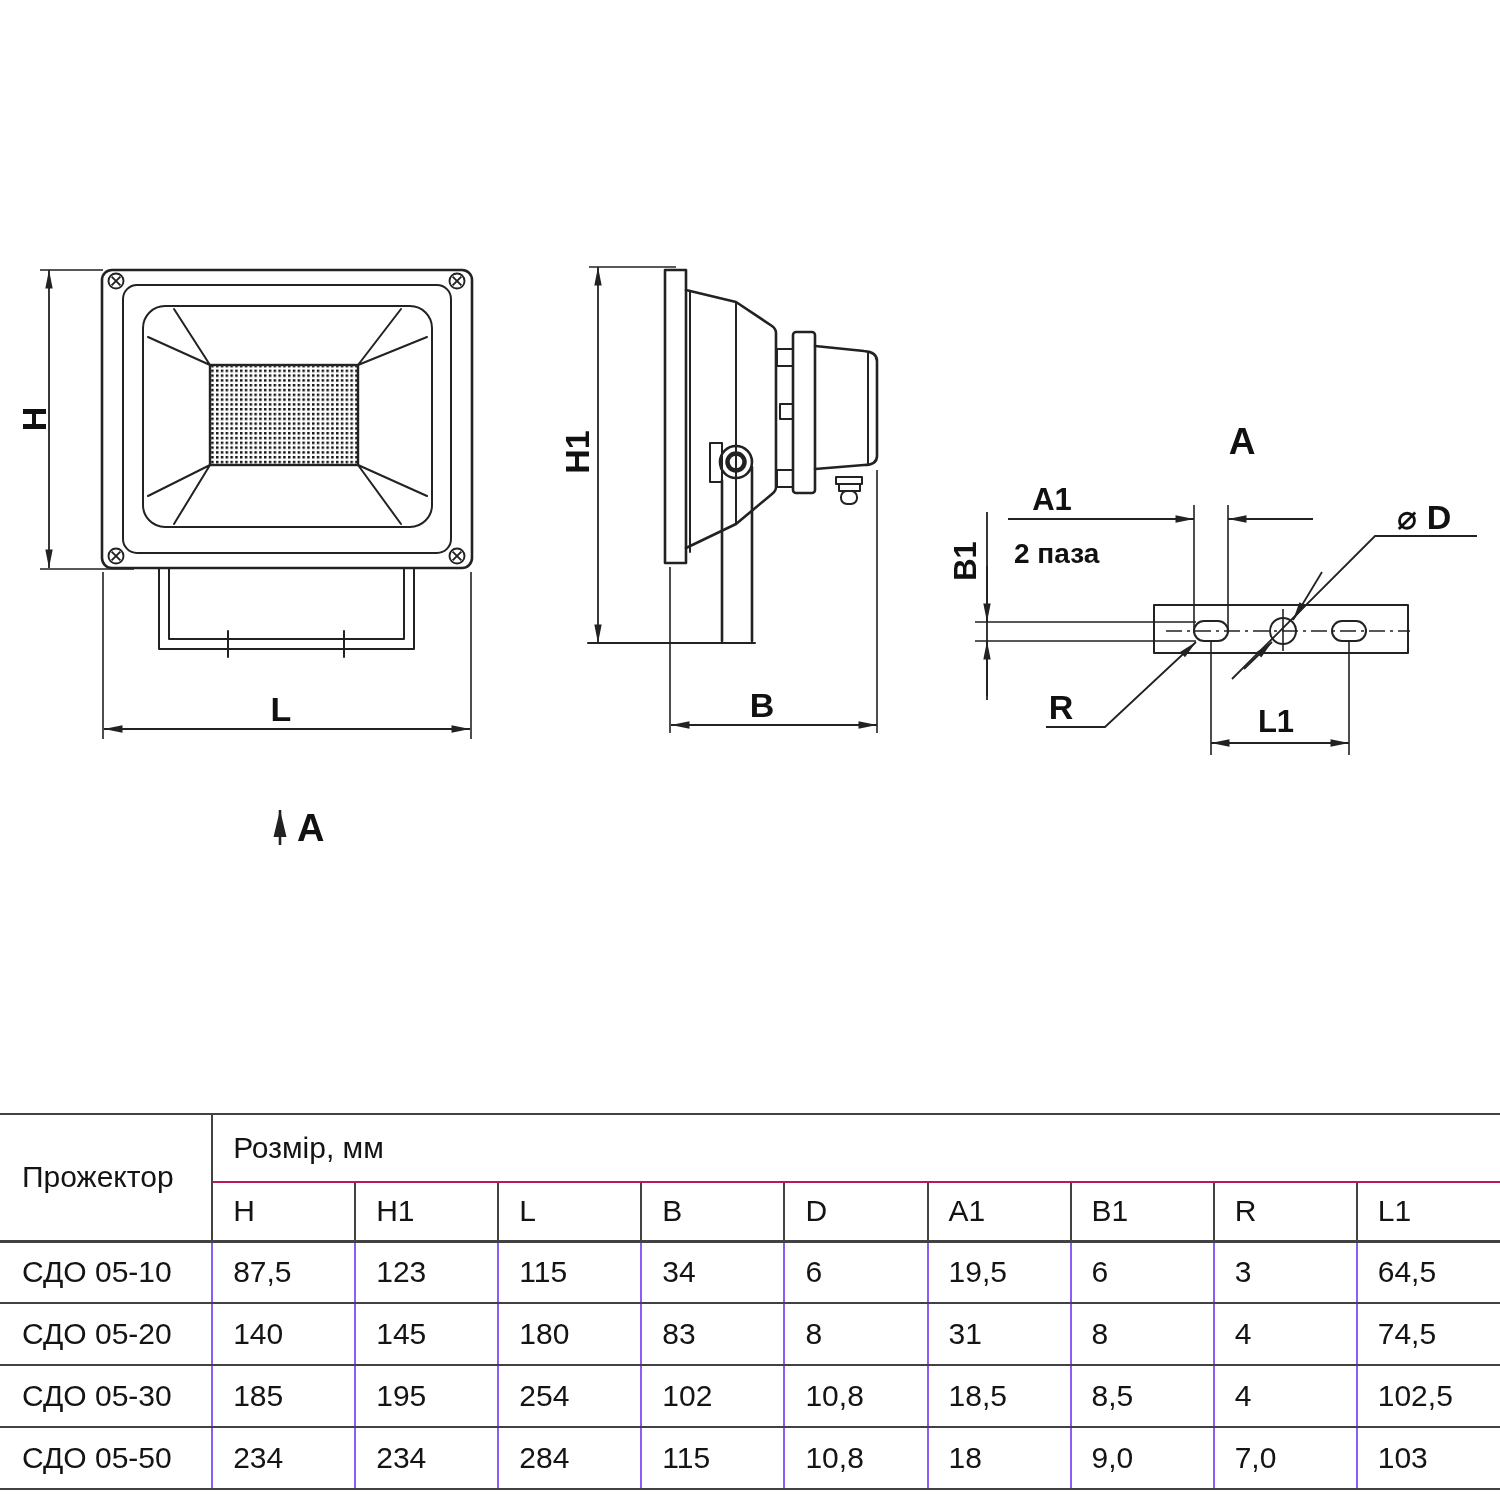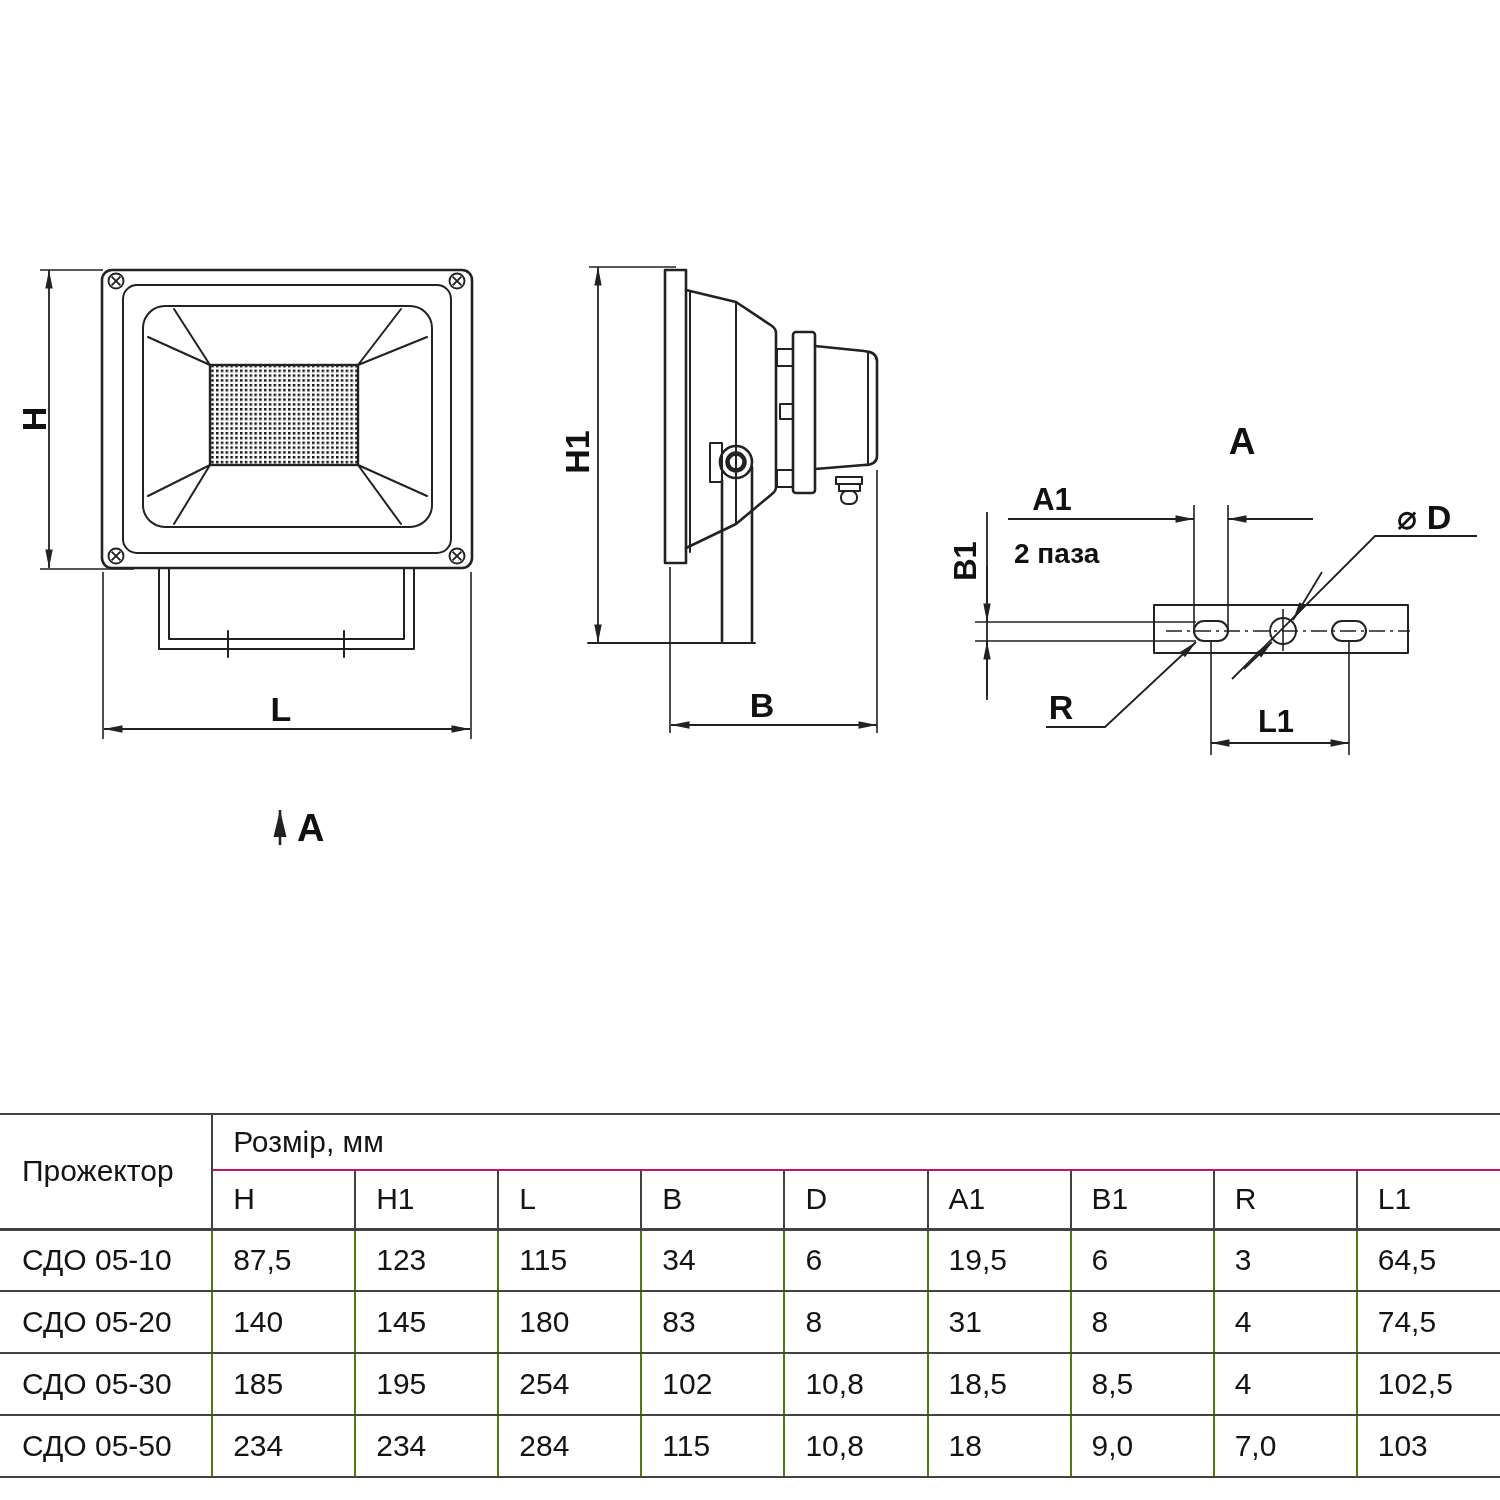--- a/index.html
+++ b/index.html
@@ -18,30 +18,30 @@
   .note{font-weight:700;font-size:28px;fill:#111;}
   
   table.dims{
     position:absolute;left:0;top:1113px;width:1500px;
     border-collapse:collapse;table-layout:fixed;
     border-top:2px solid #424242;border-bottom:2px solid #424242;
     font-size:30px;color:#141414;
   }
   table.dims col.c0{width:212px;}
   table.dims col.cs{width:143px;}
-  table.dims tr.h1{height:56px;}
+  table.dims tr.h1{height:68px;}
   table.dims tr.h2{height:59px;}
   table.dims tr.data{height:62px;}
   table.dims td{padding:0 4px 0 20px;vertical-align:middle;font-weight:400;overflow:hidden;white-space:nowrap;}
   table.dims td.first{padding-left:22px;}
   table.dims td.prod{border-right:2px solid #424242;border-bottom:3px solid #424242;}
   table.dims td.group{border-bottom:2px solid #be185d;}
   table.dims tr.h2 td{border-left:2px solid #424242;border-bottom:3px solid #424242;}
   table.dims tr.data td{border-bottom:2px solid #424242;border-radius:23px;}
-  table.dims tr.data td + td{border-left:2px solid #4d7c0f;margin-top:44px;}
+  table.dims tr.data td + td{border-left:2px solid #8b5cf6;margin-top:44px;}
 </style>
 </head>
 <body>
 
 <div class="stage">
 
   <svg width="1500" height="1113" viewBox="0 0 1500 1113" xmlns="http://www.w3.org/2000/svg">
     <defs>
       <marker id="arw" markerUnits="userSpaceOnUse" markerWidth="22" markerHeight="12" refX="19" refY="5" orient="auto-start-reverse">
         <path d="M0.5,1.3 L19,5 L0.5,8.7 Z" fill="#222"></path>

